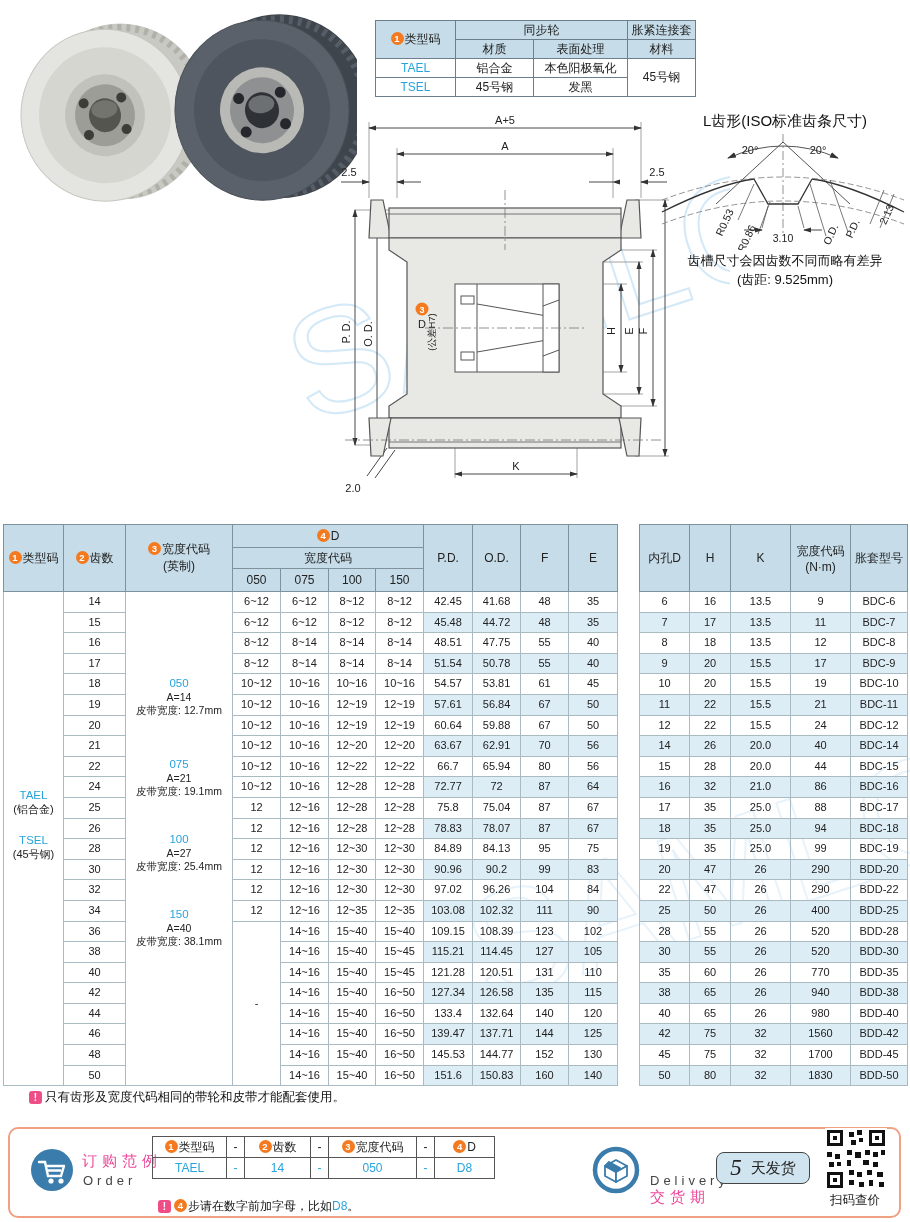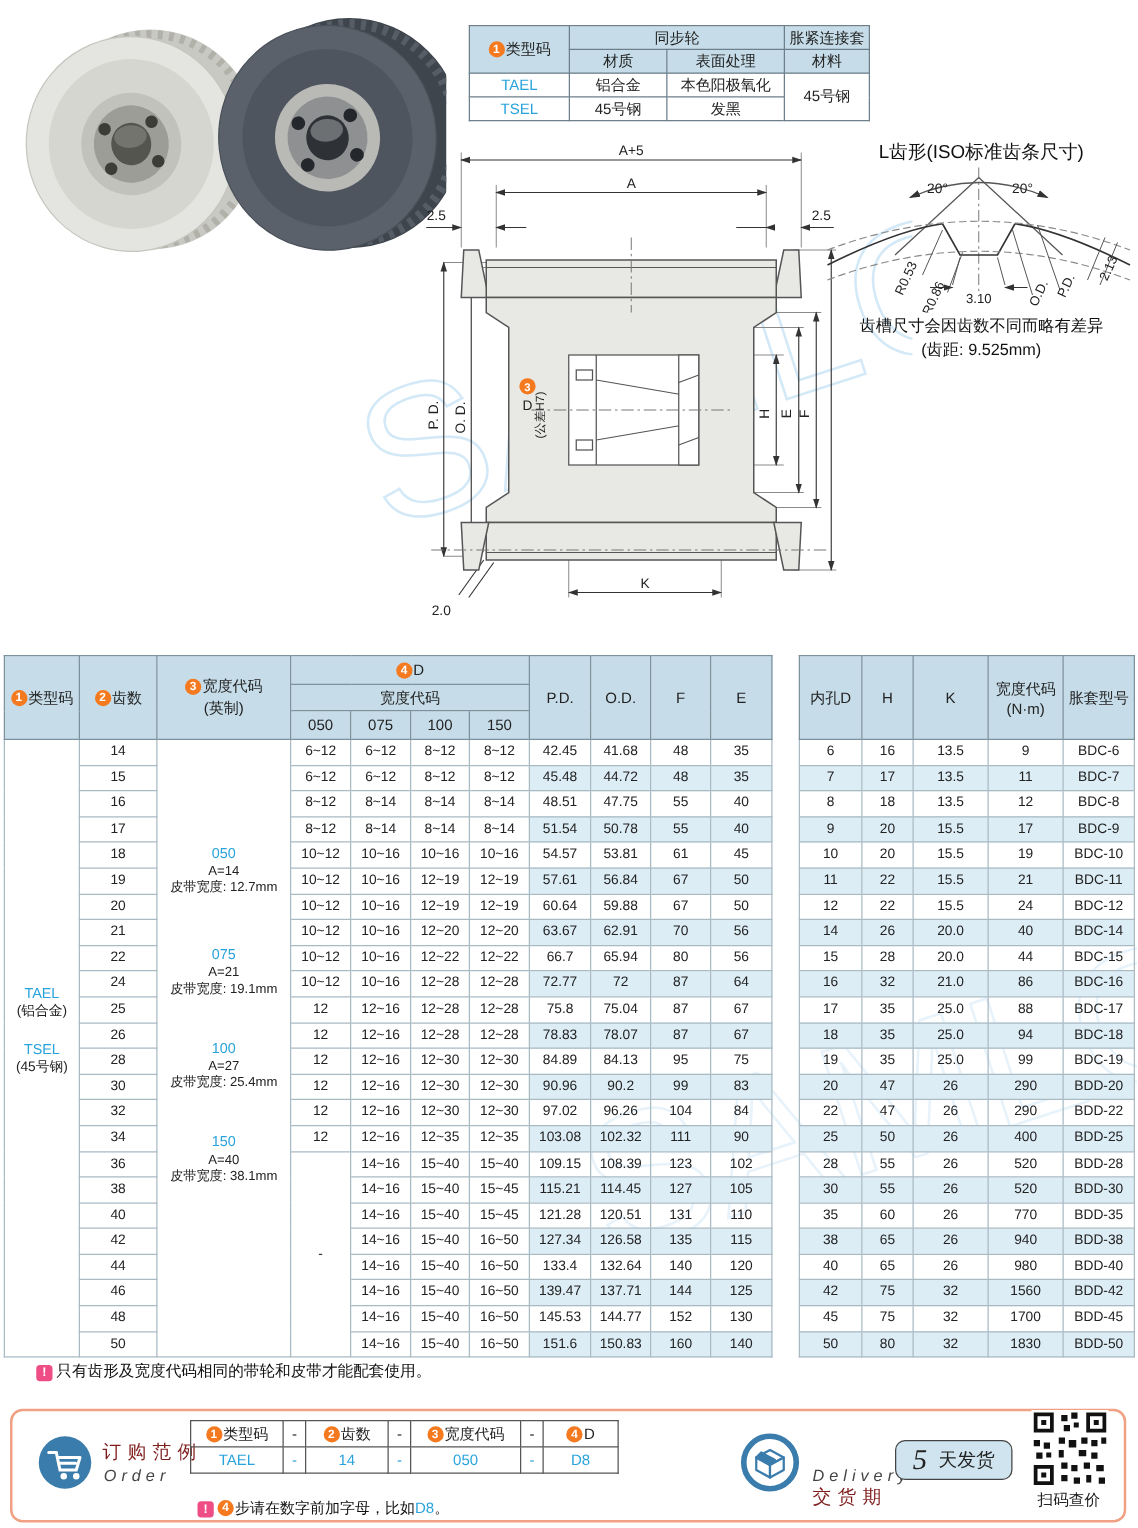--- a/index.html
+++ b/index.html
@@ -38,22 +38,22 @@
   .tb0{top:197px;}.tb1{top:242px;}
   .wb0{top:85px;}.wb1{top:166px;}.wb2{top:241px;}.wb3{top:316px;}
 
   .note{position:absolute;font-size:12.5px;color:#111;white-space:nowrap;}
 
   
   .obox{position:absolute;left:8px;top:1127px;width:889px;height:87px;border:2px solid #f0a183;
         border-radius:10px;}
   .otable{position:absolute;left:152px;top:1136px;border-collapse:collapse;table-layout:fixed;width:342px;}
   .otable td{border:1px solid #555;font-size:12px;text-align:center;height:20px;padding:0;}
-  .sp-cn{letter-spacing:5px;font-size:15px;color:#7f1d1d;white-space:nowrap;}
-  .sp-en{letter-spacing:4px;font-size:13px;color:#444;white-space:nowrap;font-style:italic;}
+  .sp-cn{letter-spacing:5px;font-size:15px;color:#ec4899;white-space:nowrap;}
+  .sp-en{letter-spacing:4px;font-size:13px;color:#444;white-space:nowrap;}
   .badge{position:absolute;left:716px;top:1152px;width:92px;height:30px;border:1.5px solid #444;
          border-radius:8px;background:#cfe4ef;display:flex;align-items:center;justify-content:center;gap:9px;}
   .badge .d5{font-family:"Liberation Serif",serif;font-style:italic;font-size:23px;color:#222;}
   .badge .du{font-size:15px;color:#222;}
   .qrcap{position:absolute;left:822px;top:1192px;width:66px;text-align:center;font-size:12.5px;color:#222;}
 
   svg text{font-family:"Liberation Sans",sans-serif;}
   .dimtxt{font-size:11px;fill:#222;}
   .profnote{position:absolute;font-size:13px;color:#111;text-align:center;width:260px;}
 </style>

